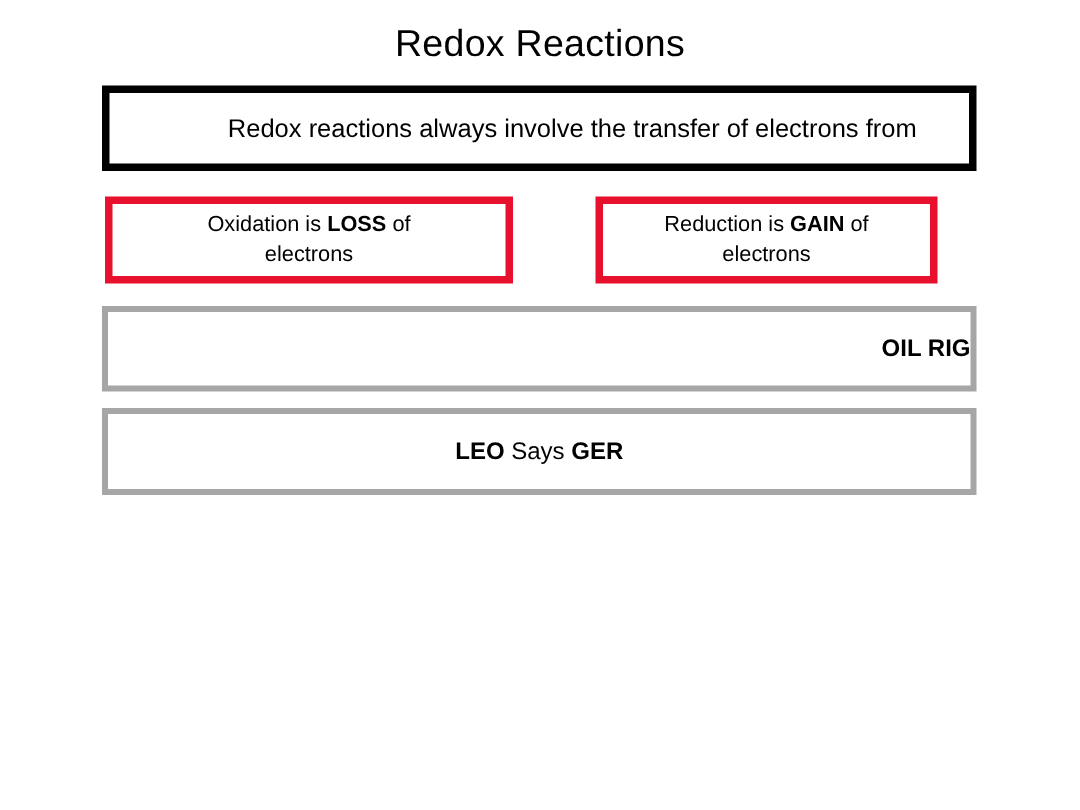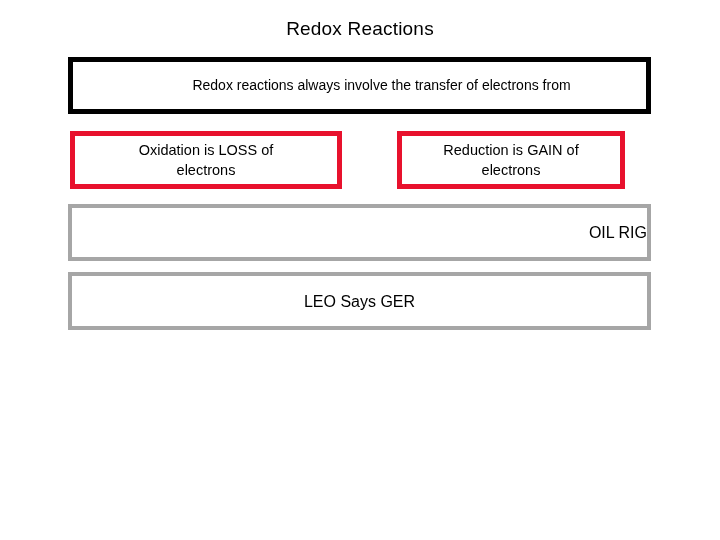--- a/index.html
+++ b/index.html
@@ -24,21 +24,21 @@
     height: 540px;
   }
 
   
   #slide-title {
     position: absolute;
     left: 0;
     top: 17px;
     width: 720px;
     text-align: center;
-    font-size: 19px;
+    font-size: 25px;
     line-height: 24px;
     font-weight: normal;
     color: #000000;
     letter-spacing: 0.2px;
   }
 
   
   .box {
     position: absolute;
     box-sizing: border-box;
@@ -71,21 +71,21 @@
   }
 
   
   #statement-box {
     left: 68px;
     top: 57px;
     width: 583px;
     height: 57px;
   }
   #statement-box .line {
-    font-size: 14px;
+    font-size: 17px;
     line-height: 21px;
     padding-left: 44px;
   }
 
   #oxidation-box {
     left: 70px;
     top: 131px;
     width: 272px;
     height: 58px;
   }
@@ -115,21 +115,21 @@
   }
   .mnemonic-head {
     font-size: 16px;
     line-height: 21px;
   }
   .mnemonic-sub {
     font-size: 15.5px;
     line-height: 22px;
   }
 
-  b, .b { font-weight: normal; }
+  b, .b { font-weight: bold; }
 </style>
 </head>
 <body>
 
 <div id="slide">
 
   <div id="slide-title">Redox Reactions</div>
 
   <div class="box box-black" id="statement-box">
     <div class="box-inner">

